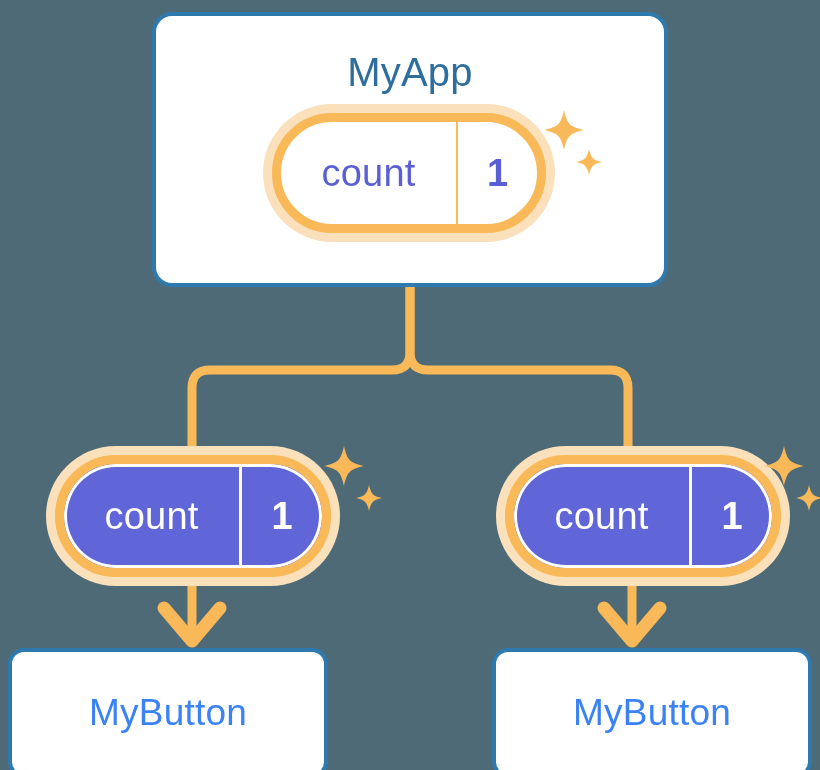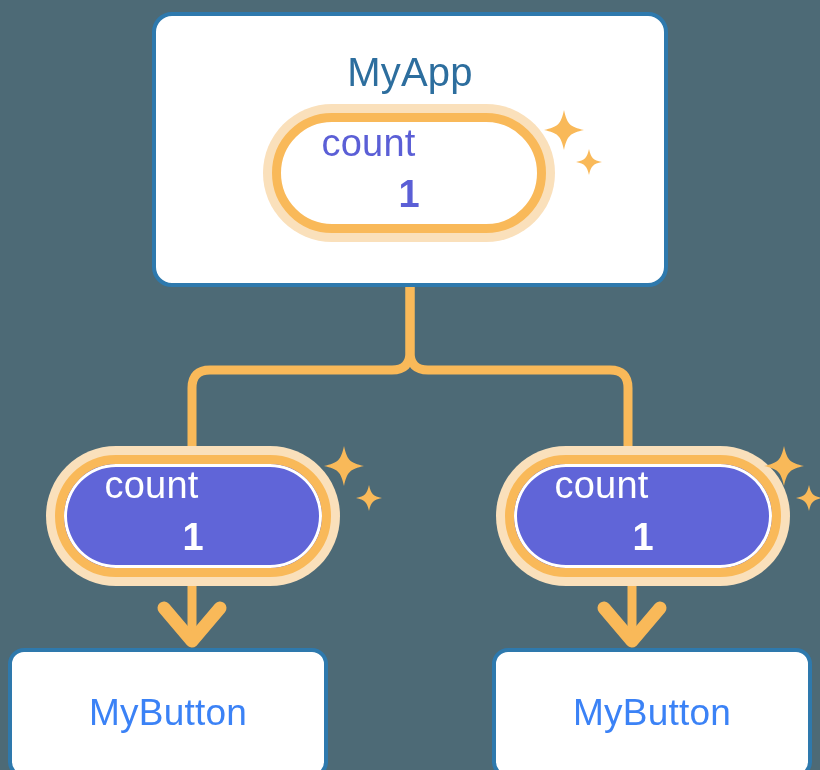--- a/index.html
+++ b/index.html
@@ -93,21 +93,20 @@
 
   .pill {
     position: relative;
     box-sizing: border-box;
     display: flex;
     align-items: stretch;
     border-radius: 999px;
     
     border: 9px solid #f9b959;
     box-shadow: 0 0 0 9px #fae0bb;
-    flex-direction: column;
   }
 
   
   .pill-app {
     width: 274px;
     height: 120px;
     background: #ffffff;
   }
   .pill-app .pill-key,
   .pill-app .pill-val {

